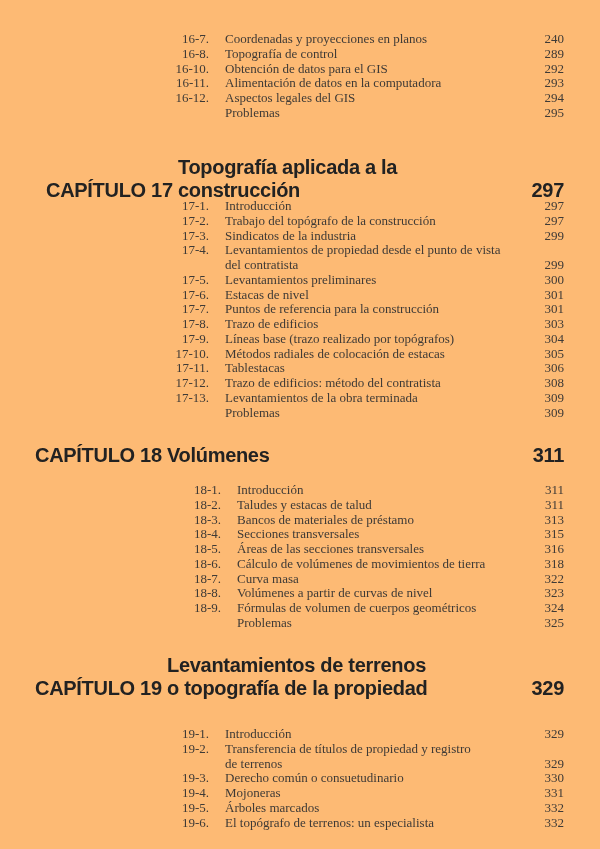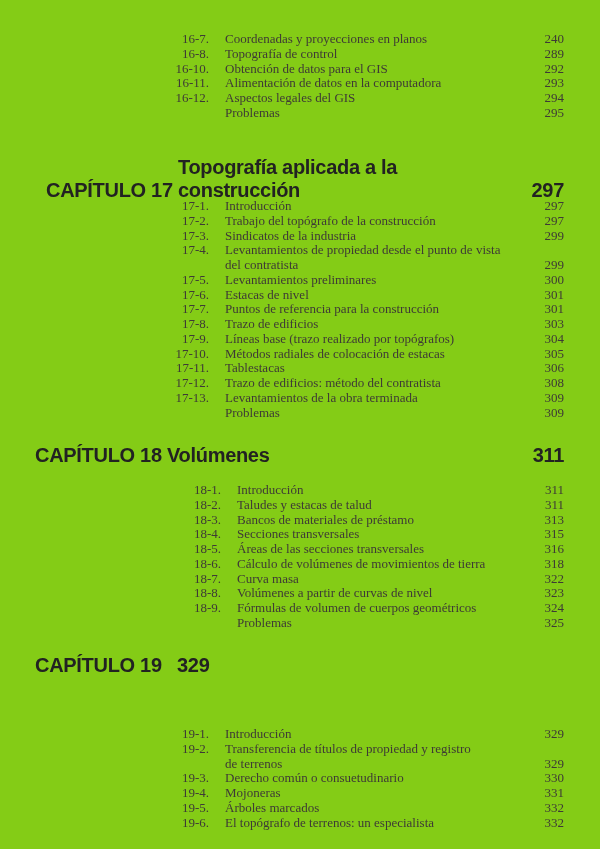--- a/index.html
+++ b/index.html
@@ -3,21 +3,21 @@
 <meta charset="utf-8">
 <style>
   html, body {
     margin: 0;
     padding: 0;
   }
   .page {
     position: relative;
     width: 600px;
     height: 849px;
-    background: #84cc16;
+    background: #fdba74;
     overflow: hidden;
     font-family: "Liberation Serif", serif;
     color: #3e3a36;
   }
   
   .items {
     position: absolute;
     left: 0;
     right: 0;
   }
@@ -262,20 +262,24 @@
   </div>
       <div class="row">
     <span class="num"></span>
     <span class="lbl">Problemas</span>
     <span class="pg">325</span>
   </div>
     </div>
 
   <div class="chapter ch19-heading">
     <span class="ch-label">CAPÍTULO 19</span>
+    <span class="ch-title">
+      <div>Levantamientos de terrenos</div>
+      <div>o topografía de la propiedad</div>
+    </span>
     <span class="ch-page">329</span>
   </div>
   <div class="items ch19-items">
       <div class="row">
     <span class="num">19-1.</span>
     <span class="lbl">Introducción</span>
     <span class="pg">329</span>
   </div>
       <div class="row">
     <span class="num">19-2.</span>

